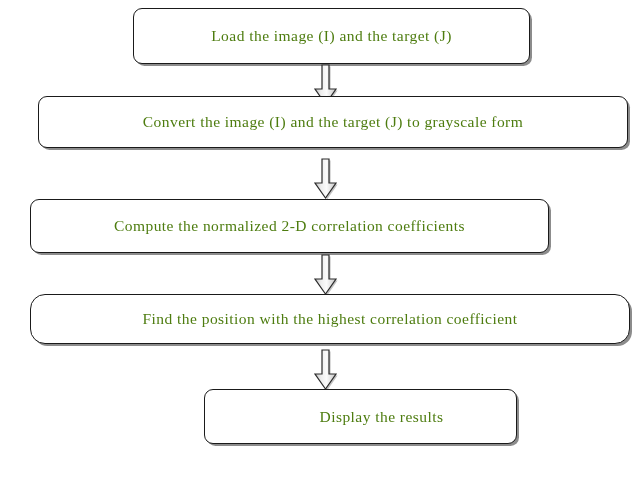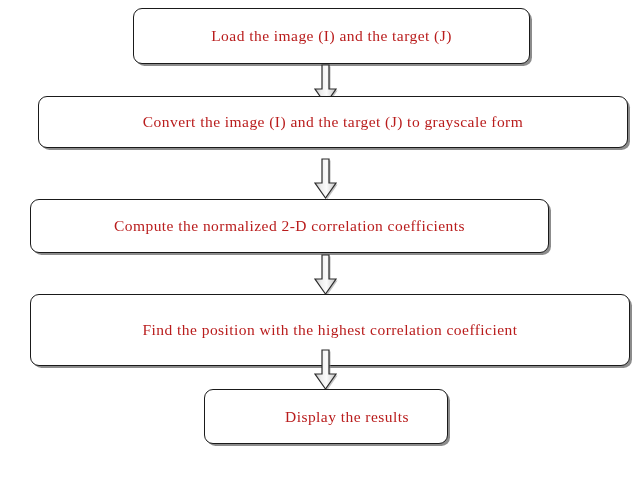--- a/index.html
+++ b/index.html
@@ -22,36 +22,36 @@
     box-sizing: border-box;
     background: #ffffff;
     border: 1.3px solid #1a1a1a;
     border-radius: 9px;
     display: flex;
     align-items: center;
     justify-content: center;
     box-shadow: 2.5px 2.5px 0 -0.5px rgba(120,120,120,0.85);
   }
   .node-label {
-    color: #b91c1c;
+    color: #4d7c0f;
     font-family: "Liberation Serif", "DejaVu Serif", serif;
     font-size: 15.5px;
     line-height: 1.1;
     letter-spacing: 0.45px;
     white-space: nowrap;
     text-align: center;
     -webkit-font-smoothing: none;
   }
 
   
   #node-1 { left: 133px; top: 8px;   width: 397px; height: 56px; }
   #node-2 { left: 38px;  top: 96px; width: 590px; height: 52px; }
   #node-3 { left: 30px;  top: 199px; width: 519px; height: 54px; }
-  #node-4 { left: 30px;  top: 294px; width: 600px; height: 72px; }
-  #node-5 { left: 204px; top: 389px; width: 244px; height: 55px; padding-left: 42px; }
+  #node-4 { left: 30px;  top: 294px; width: 600px; height: 50px; border-radius: 15px; }
+  #node-5 { left: 204px; top: 389px; width: 313px; height: 55px; padding-left: 42px; }
 
   
   .connector {
     position: absolute;
     width: 30px;
     height: 44px;
   }
   .connector svg { display: block; width: 30px; height: 44px; }
 
   #conn-1 { left: 310px; top: 63px;  }

